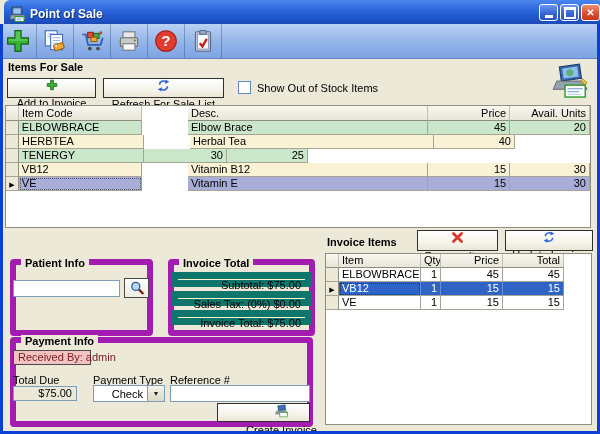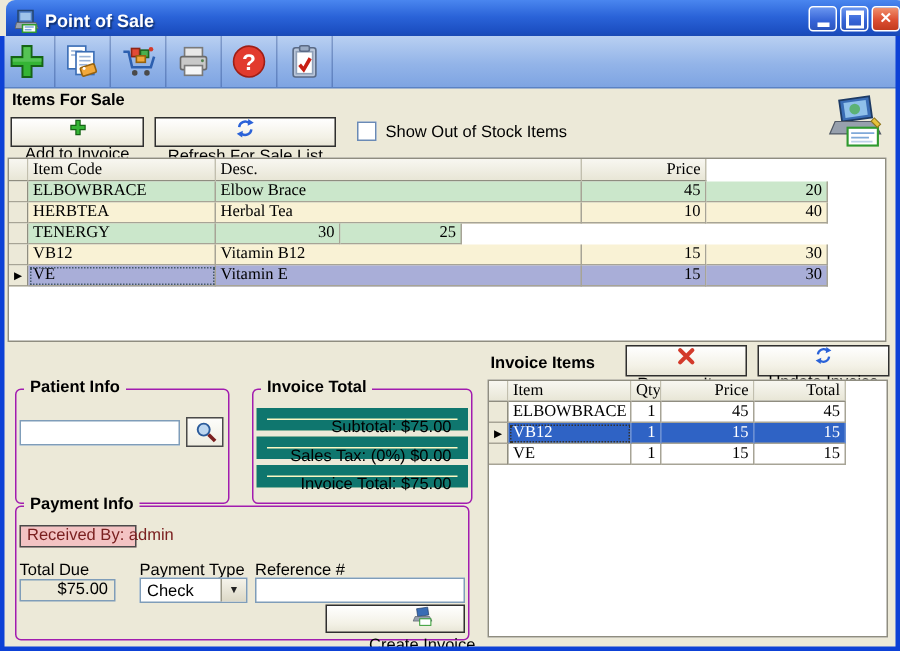--- a/index.html
+++ b/index.html
@@ -43,45 +43,45 @@
     background:linear-gradient(180deg,#ffffff,#f3f1e6 70%,#e9e6d7);
     border:1px solid #2f2f2f;box-sizing:border-box;font-size:11px;
     padding:0 6px;cursor:default;flex-direction:column;
   }
   .xp-btn svg{flex:0 0 auto;}
   .btn-label{white-space:nowrap;}
   .checkbox{position:absolute;width:13px;height:13px;background:#fff;border:1px solid #6a8ab5;box-sizing:border-box;}
   .cb-label{position:absolute;font-size:11px;}
   
   .grid{position:absolute;background:#fff;border:1px solid #8f8d80;box-sizing:border-box;}
-  .grow{display:flex;font-family:Liberation Serif, serif;}
+  .grow{display:flex;}
   .gcell{box-sizing:border-box;border-right:1px solid #a7a496;border-bottom:1px solid #a7a496;
     padding:0 3px;overflow:hidden;white-space:nowrap;font-size:11px;}
   .ghead .gcell{background:linear-gradient(180deg,#f8f7f1,#e8e6d6);
     border-right:1px solid #c2bfae;border-bottom:1px solid #8f8d80;}
   .sel{background:#ece9d8;border-right:1px solid #8f8d80;padding:0;text-align:center;}
   .sel .arrow{font-size:7px;line-height:inherit;}
   .num{text-align:right;}
   
   .g1 .gcell{height:14px;line-height:13px;}
   .g1 .ghead .gcell{height:15px;line-height:14px;}
-  .g1 .w-sel{width:13px;} .g1 .w-code{width:125px;} .g1 .w-desc{width:244px;}
+  .g1 .w-sel{width:13px;} .g1 .w-code{width:125px;} .g1 .w-desc{width:244px;margin-left:46px;}
   .g1 .w-price{width:83px;} .g1 .w-avail{width:81px;}
   .r-green .gcell:not(.sel){background:#cbe7cb;}
   .r-cream .gcell:not(.sel){background:#f9f2d5;}
   .r-selp .gcell:not(.sel){background:#a9aed8;}
   .r-selp .focus-cell{background:#ccd9e2;outline:1px dotted #44586a;outline-offset:-2px;}
   
   .g2 .gcell{height:14px;line-height:13px;}
   .g2 .w-sel{width:13px;} .g2 .w-item{width:82px;} .g2 .w-qty{width:20px;}
   .g2 .w-price2{width:62px;} .g2 .w-total{width:61px;}
   .r-hl .gcell:not(.sel){background:#2f63c5;color:#fff;border-right-color:#6b8fd2;}
   .r-hl .focus-cell{background:#fff;color:#000;outline:1px dotted #333;outline-offset:-2px;}
   
-  .gbox{position:absolute;border:1px solid #a21caf;border-radius:4px;box-sizing:border-box;}
+  .gbox{position:absolute;border:6px solid #a21caf;border-radius:4px;box-sizing:border-box;}
   .gbox-label{position:absolute;top:-8px;left:5px;background:#ece9d8;padding:0 4px;font-weight:bold;font-size:11px;}
   .text-input{position:absolute;background:#fff;border:1px solid #7f9db9;box-sizing:border-box;
     font-family:"Liberation Sans",sans-serif;font-size:11px;padding:0 3px;}
   .icon-btn{position:absolute;display:flex;align-items:center;justify-content:center;
     background:linear-gradient(180deg,#fdfdfb,#efede1);border:1px solid #4a4a4a;box-sizing:border-box;}
   .yellow-bar{position:absolute;background:#fbf7c2;border:7px solid #0f766e;box-sizing:border-box;
     text-align:right;padding:0 4px;line-height:13px;font-size:11px;}
   .pink-box{position:absolute;background:#f3c3c3;border:1px solid #4a4a4a;box-sizing:border-box;
     color:#7a2020;font-size:11px;line-height:13px;padding:0 4px;white-space:nowrap;}
   .flabel{position:absolute;font-size:11px;}
@@ -210,33 +210,33 @@
 
   <div class="checkbox" style="left:238px;top:81px;"></div>
   <div class="cb-label" style="left:257px;top:82px;">Show Out of Stock Items</div>
 
   <div class="grid g1" style="left:5px;top:105px;width:586px;height:123px;">
     <div class="grow ghead">
       <div class="gcell w-sel"></div>
       <div class="gcell w-code">Item Code</div>
       <div class="gcell w-desc">Desc.</div>
       <div class="gcell w-price num">Price</div>
+      <div class="gcell w-avail num">Avail. Units</div>
     </div>
     <div class="grow r-green">
       <div class="gcell w-sel sel"></div>
       <div class="gcell w-code">ELBOWBRACE</div>
       <div class="gcell w-desc">Elbow Brace</div>
       <div class="gcell w-price num">45</div>
       <div class="gcell w-avail num">20</div>
     </div>
     <div class="grow r-cream">
       <div class="gcell w-sel sel"></div>
       <div class="gcell w-code">HERBTEA</div>
       <div class="gcell w-desc">Herbal Tea</div>
-      <div class="gcell w-price num">10</div>
       <div class="gcell w-avail num">40</div>
     </div>
     <div class="grow r-green">
       <div class="gcell w-sel sel"></div>
       <div class="gcell w-code">TENERGY</div>
       <div class="gcell w-price num">30</div>
       <div class="gcell w-avail num">25</div>
     </div>
     <div class="grow r-cream">
       <div class="gcell w-sel sel"></div>
@@ -323,21 +323,21 @@
 
   <div class="gbox" style="left:10px;top:337px;width:303px;height:90px;">
     <span class="gbox-label">Payment Info</span>
   </div>
   <div class="pink-box" style="left:13px;top:350px;width:78px;height:15px;">Received By: admin</div>
 
   <div class="flabel" style="left:13px;top:374px;">Total Due</div>
   <div class="ro-field" style="left:13px;top:386px;width:64px;height:15px;">$75.00</div>
 
   <div class="flabel" style="left:93px;top:374px;">Payment Type</div>
-  <div class="combo" style="left:93px;top:385px;width:72px;height:17px;">
+  <div class="combo" style="left:93px;top:385px;width:72px;height:17px;text-align:right;">
     <span class="combo-text">Check</span>
     <span class="combo-arrow">▼</span>
   </div>
 
   <div class="flabel" style="left:170px;top:374px;">Reference #</div>
   <input class="text-input" style="left: 170px; top: 385px; width: 140px; height: 17px;">
 
   <div class="xp-btn" style="left:217px;top:403px;width:93px;height:19px;padding-left:42px;">
     <svg width="14" height="14" viewBox="0 0 32 32">
       <rect x="7" y="3" width="17" height="12" fill="#3a6db5" stroke="#1d3a64" transform="rotate(-8 15 9)"></rect>

